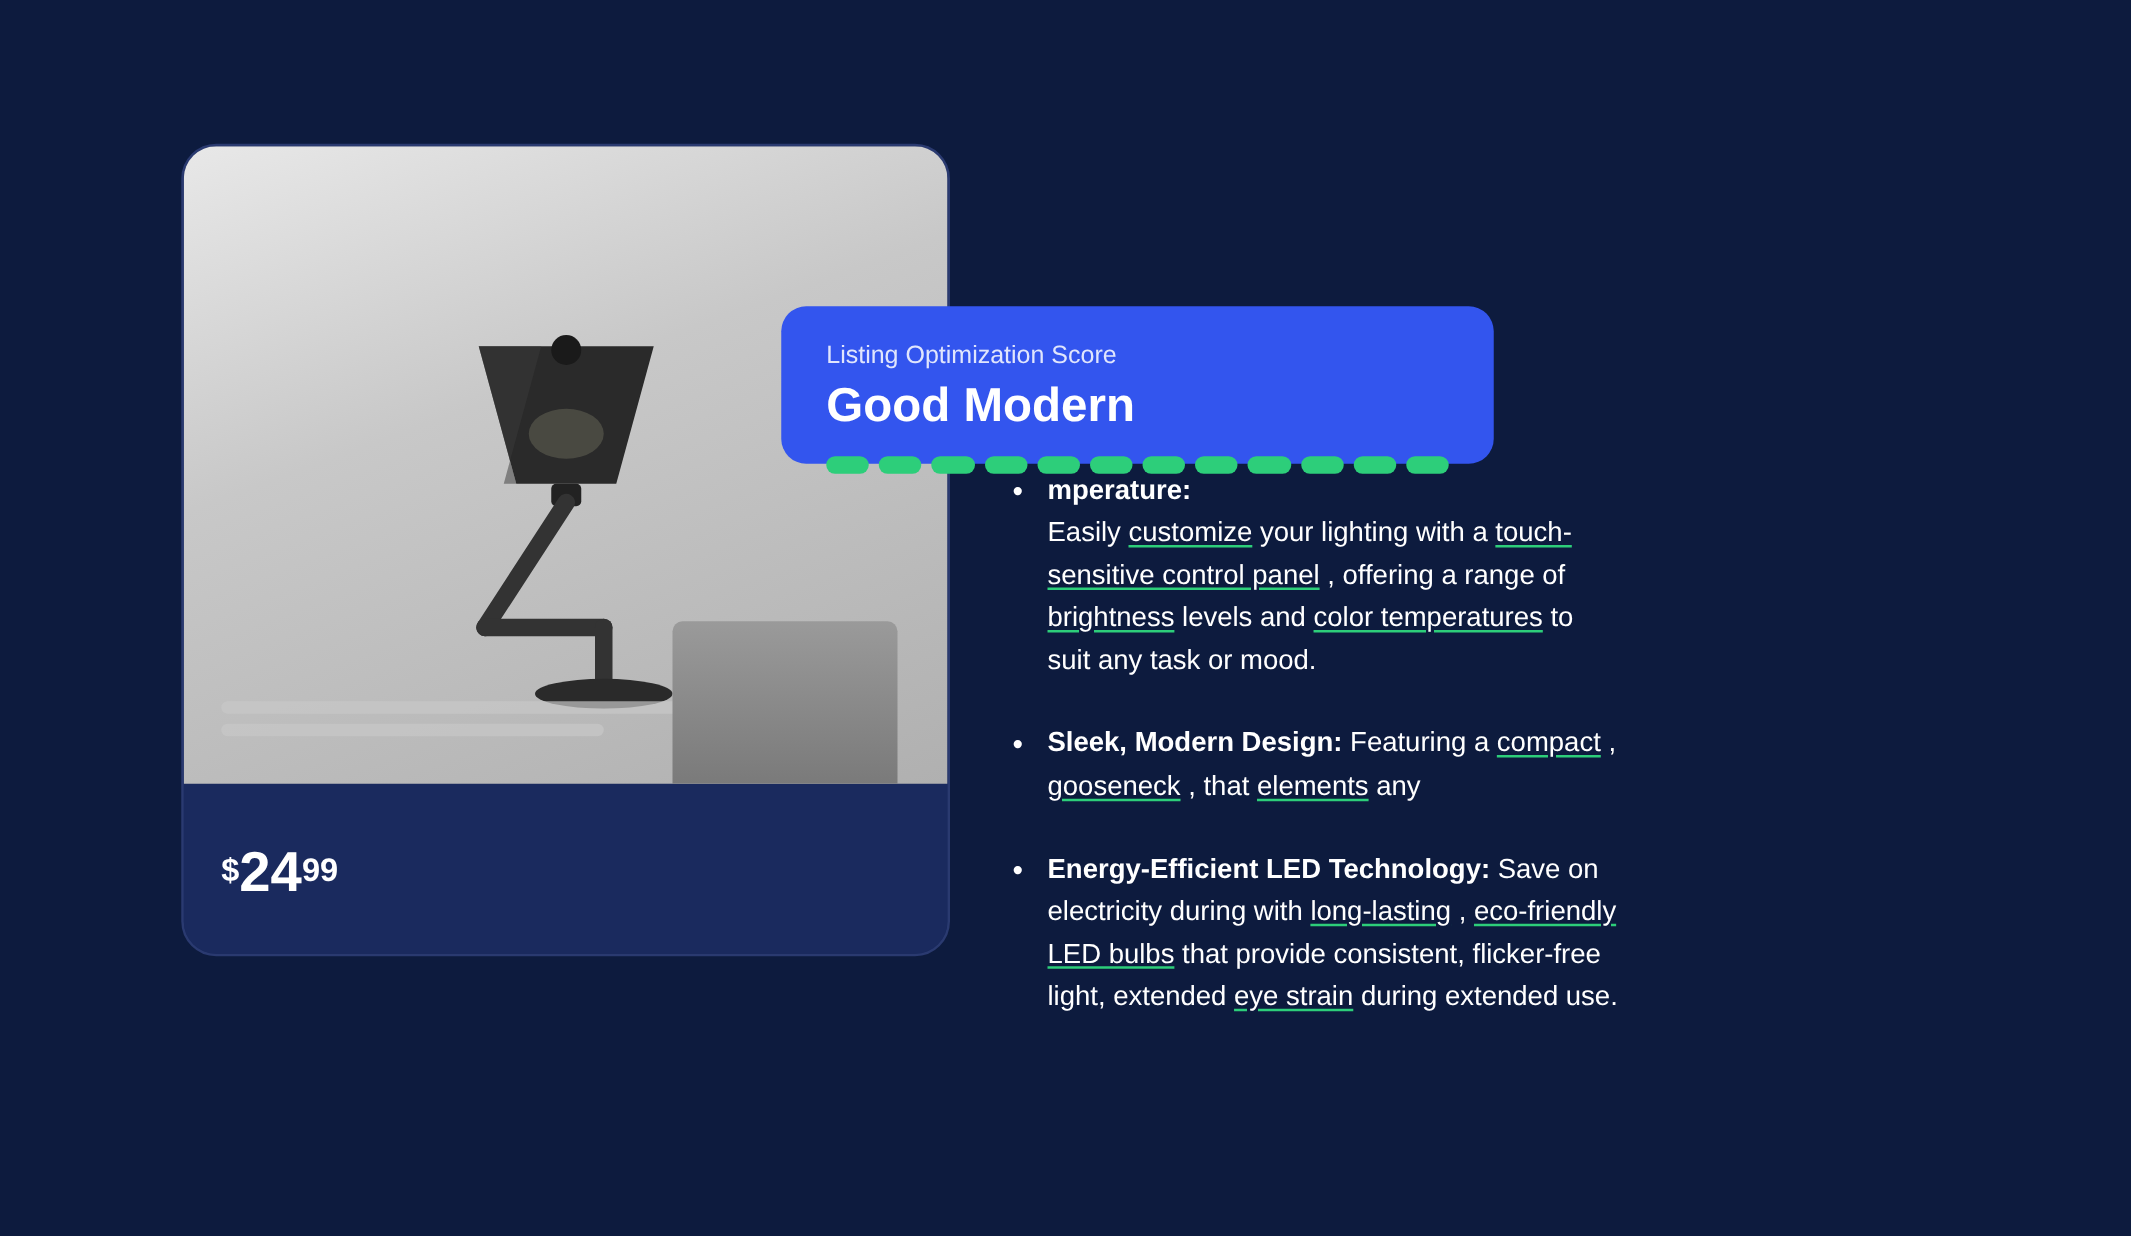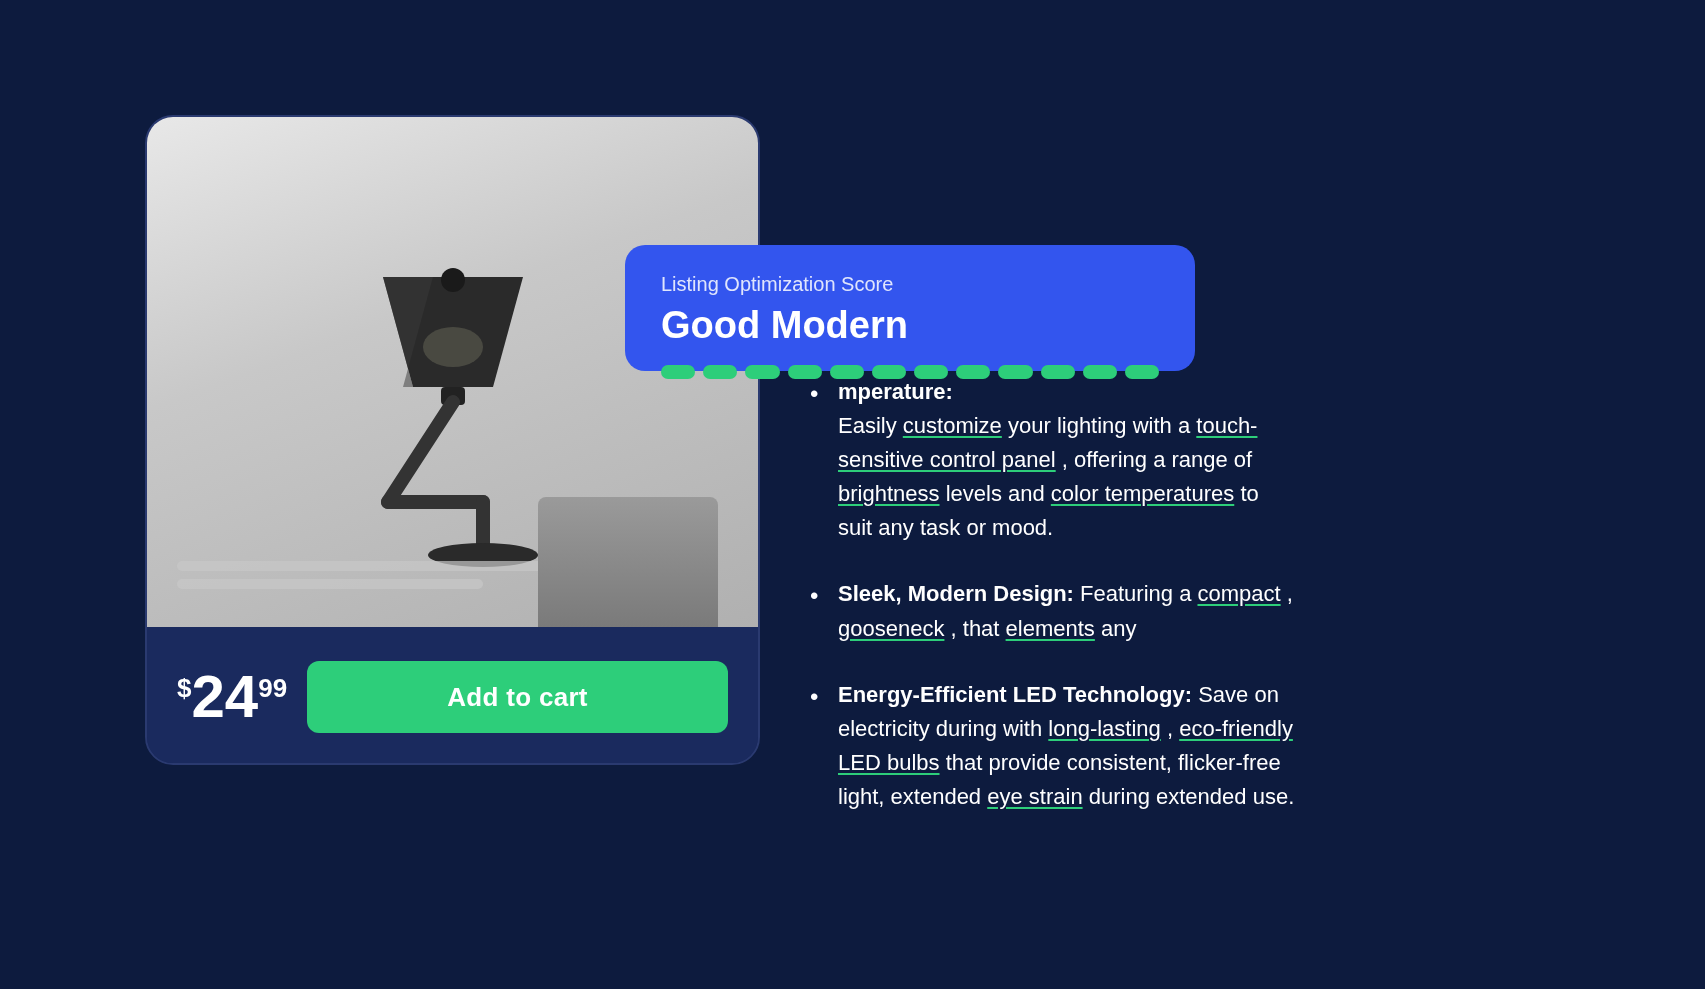--- a/index.html
+++ b/index.html
@@ -89,21 +89,21 @@
     }
 
     .price-dollar {
       font-size: 26px;
       font-weight: 700;
       color: #ffffff;
       margin-top: 6px;
     }
 
     .price-main {
-      font-size: 60px;
+      font-size: 45px;
       font-weight: 700;
       color: #ffffff;
       line-height: 1;
     }
 
     .price-cents {
       font-size: 26px;
       font-weight: 700;
       color: #ffffff;
       margin-top: 6px;
@@ -232,21 +232,20 @@
 
     <div class="device-shape"></div>
   </div>
 
   <div class="product-bottom">
     <div class="price-container">
       <span class="price-dollar">$</span>
       <span class="price-main">24</span>
       <span class="price-cents">99</span>
     </div>
-    <button class="add-to-cart-btn">Add to cart</button>
   </div>
 </div>
 
 <div class="score-card">
   <div class="score-label">Listing Optimization Score</div>
   <div class="score-title">Good Modern</div>
   <div class="score-bars">
     <div class="score-bar"></div>
     <div class="score-bar"></div>
     <div class="score-bar"></div>

